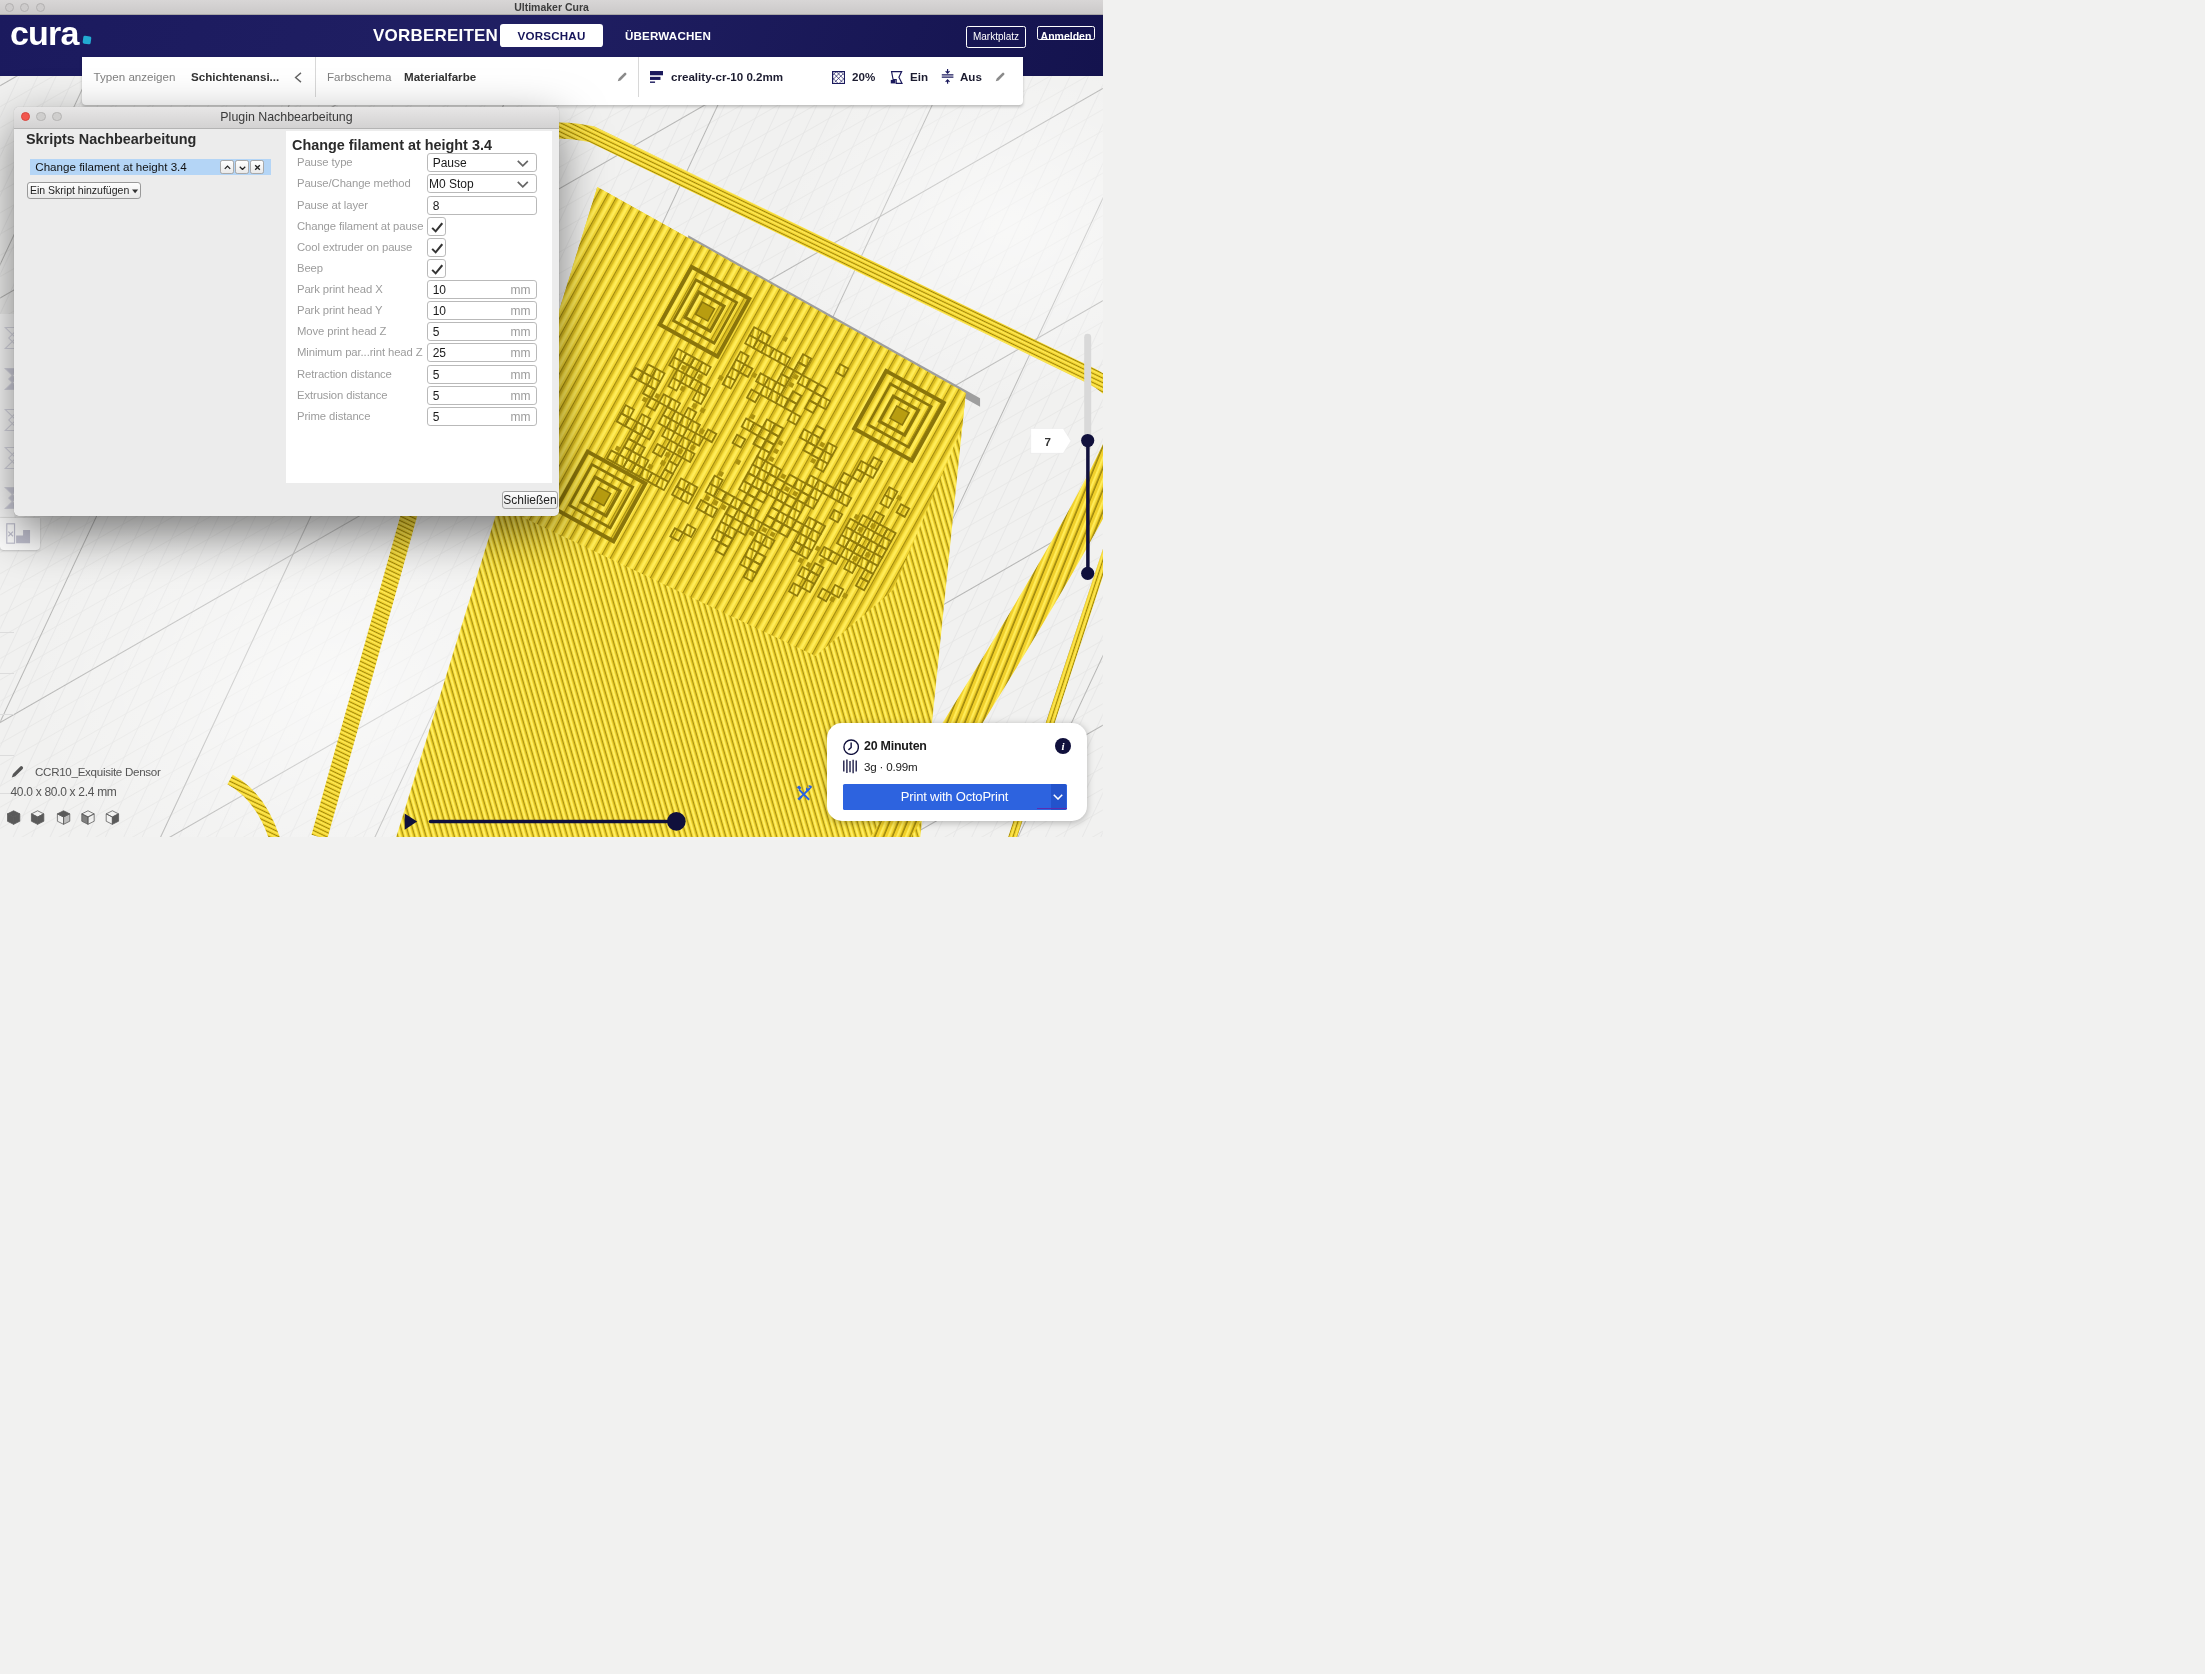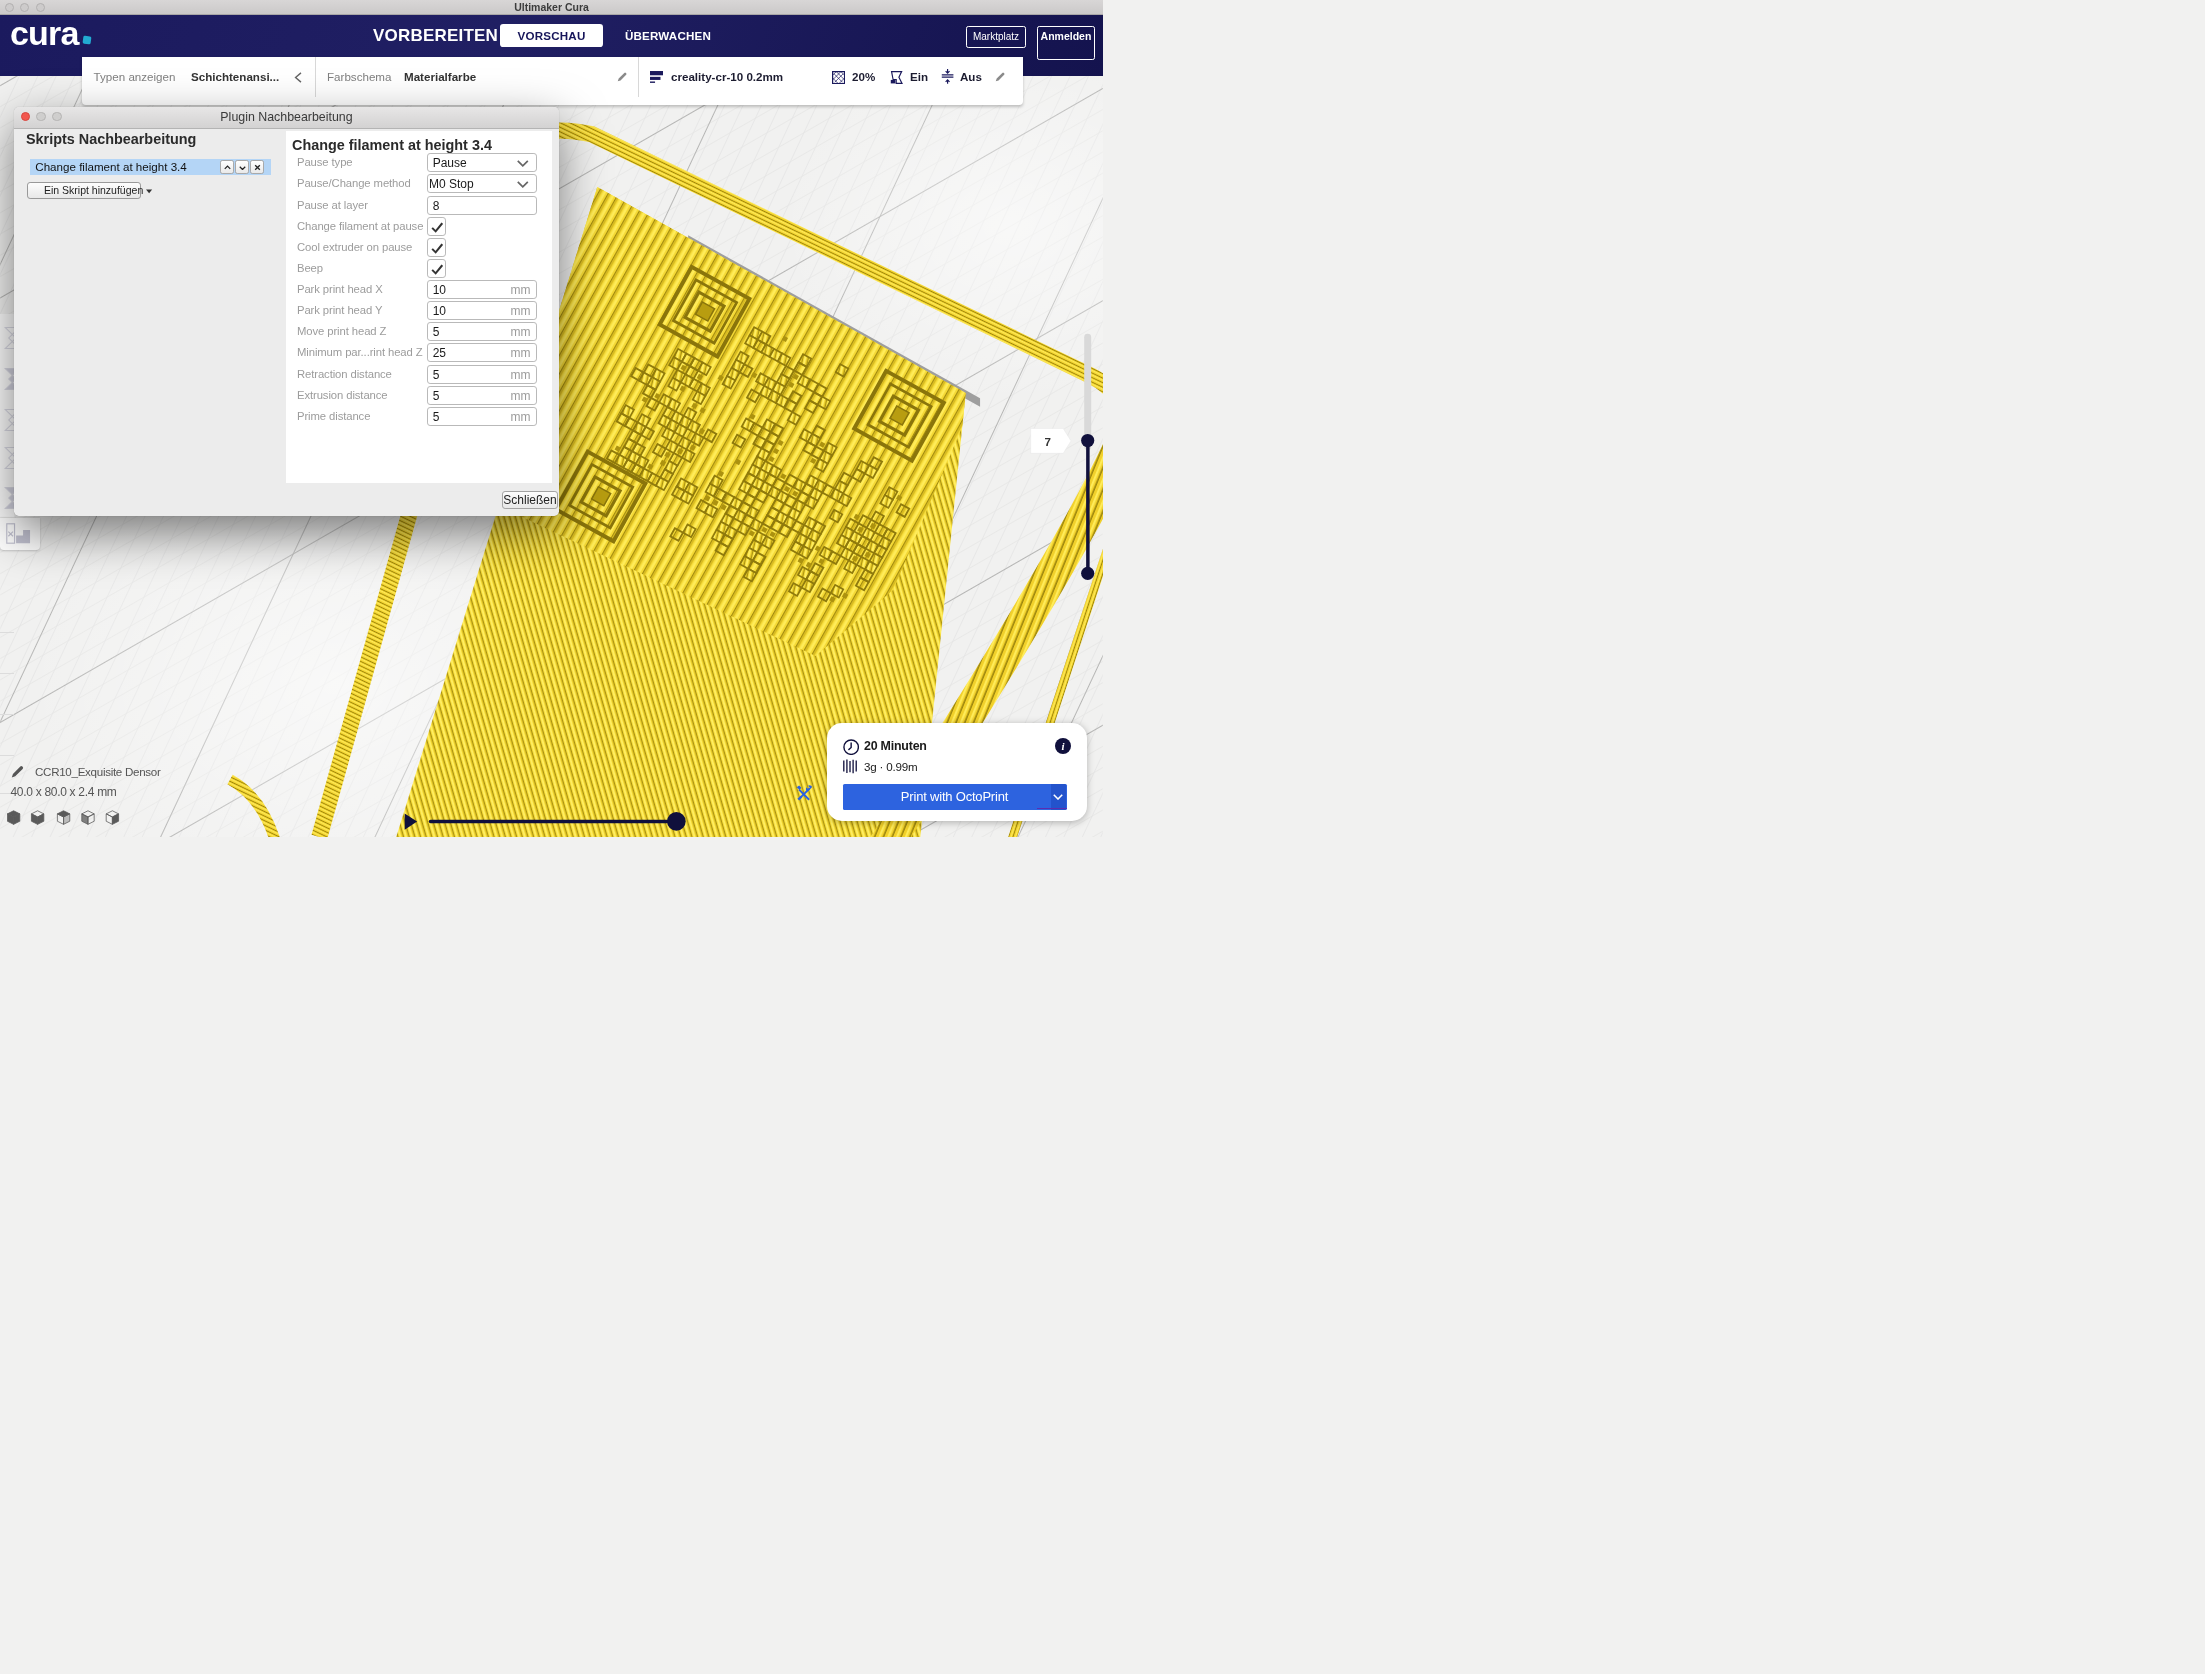--- a/index.html
+++ b/index.html
@@ -398,21 +398,21 @@
   <div style="text-align:center;font-size:10.5px;font-weight:bold;color:#3c3c3c;line-height:14.8px">Ultimaker Cura</div>
 </div>
 
 <div class="abs" style="left:0;top:15px;width:1103px;height:61px;background:linear-gradient(110deg,#1b1a5e 0%,#201f63 45%,#14134e 100%)">
   <div class="abs" style="left:10px;top:1.2px;font-size:34px;font-weight:bold;color:#fff;letter-spacing:-0.8px;line-height:34px">cura<span style="display:inline-block;width:7.8px;height:7.8px;background:#22abd2;margin-left:3.9px;margin-bottom:1.6px;border-radius:1.6px;transform:rotate(8deg)"></span></div>
   <div class="abs" style="left:500px;top:9.3px;width:103px;height:23px;background:#fff;border-radius:3.1px"></div>
   <div class="abs" style="left:373px;top:9.3px;width:124px;height:23px;font-size:17px;font-weight:bold;color:#fff;text-align:center;line-height:23px;letter-spacing:0.2px;white-space:nowrap">VORBEREITEN</div>
   <div class="abs" style="left:500px;top:9.3px;width:103px;height:23px;font-size:11.6px;font-weight:bold;color:#16155a;text-align:center;line-height:23px;letter-spacing:0.2px;white-space:nowrap">VORSCHAU</div>
   <div class="abs" style="left:606px;top:9.3px;width:124px;height:23px;font-size:11.6px;font-weight:bold;color:#fff;text-align:center;line-height:23px;letter-spacing:0.2px;white-space:nowrap">ÜBERWACHEN</div>
   <div class="abs" style="left:966px;top:10.5px;width:60px;height:22px;border:1.2px solid #fff;border-radius:2.3px;font-size:10px;font-weight:normal;color:#fff;text-align:center;line-height:19.4px">Marktplatz</div>
-  <div class="abs" style="left:1037px;top:10.5px;width:58px;height:34px;border:1.2px solid #fff;border-radius:2.3px;font-size:10.5px;font-weight:bold;color:#fff;text-align:center;line-height:19.4px">Anmelden</div>
+  <div class="abs" style="left:1037px;top:10.5px;width:58px;height:14px;border:1.2px solid #fff;border-radius:2.3px;font-size:10.5px;font-weight:bold;color:#fff;text-align:center;line-height:19.4px">Anmelden</div>
 </div>
 
 <div class="abs" style="left:82px;top:57px;width:941px;height:48px;background:#fff;border-radius:0 0 3.9px 3.9px;box-shadow:0 1.2px 3.1px rgba(0,0,0,0.22)">
   <div class="abs" style="left:11.6px;top:0;height:40px;line-height:40px;font-size:11.6px;color:#808080">Typen anzeigen</div>
   <div class="abs" style="left:109px;top:0;height:40px;line-height:40px;font-size:11.6px;font-weight:bold;color:#333">Schichtenansi...</div>
   <svg class="abs" style="left:212px;top:14.8px" width="9.3" height="11" viewBox="0 0 12 14">
       <path d="M 9,1 L 2,7 L 9,13" stroke="#666" stroke-width="1.8" fill="none"></path>
     </svg>
   <div class="abs" style="left:233px;top:0;width:0.8px;height:40px;background:#d8d8d8"></div>
   <div class="abs" style="left:245px;top:0;height:40px;line-height:40px;font-size:11.6px;color:#808080">Farbschema</div>
@@ -495,21 +495,21 @@
   <div class="abs" style="left:221px;top:53px;width:13.6px;height:13.6px;background:linear-gradient(#fff,#e9e9e9);border:0.8px solid #a9a9a9;border-radius:2.3px">
       <svg style="position:absolute;left:2.7px;top:4.7px" width="7" height="4.7" viewBox="0 0 9 6">
         <path d="M 1,1 L 4.5,4.5 L 8,1" stroke="#222" stroke-width="1.6" fill="none"></path>
       </svg>
     </div>
   <div class="abs" style="left:236px;top:53px;width:13.6px;height:13.6px;background:linear-gradient(#fff,#e9e9e9);border:0.8px solid #a9a9a9;border-radius:2.3px">
       <svg style="position:absolute;left:3.1px;top:3.1px" width="7" height="7" viewBox="0 0 9 9">
         <path d="M 1.5,1.5 L 7.5,7.5 M 7.5,1.5 L 1.5,7.5" stroke="#222" stroke-width="1.7" fill="none"></path>
       </svg>
     </div>
-  <div class="abs" style="left:13px;top:75px;width:114px;height:17px;background:linear-gradient(#fdfdfd,#e8e8e8);border:0.8px solid #999;border-radius:3.1px;font-size:10.5px;color:#222;line-height:15.5px;white-space:nowrap"><span style="margin-left:16px">Ein Skript hinzufügen</span><svg style="display:inline-block;margin-left:3.1px" width="6.2" height="4.7" viewBox="0 0 8 6">
+  <div class="abs" style="left:13px;top:75px;width:114px;height:17px;background:linear-gradient(#fdfdfd,#e8e8e8);border:0.8px solid #999;border-radius:3.1px;font-size:10.5px;color:#222;line-height:15.5px;white-space:nowrap"><span style="margin-left:2px">Ein Skript hinzufügen</span><svg style="display:inline-block;margin-left:3.1px" width="6.2" height="4.7" viewBox="0 0 8 6">
         <path d="M 0,0.5 L 8,0.5 L 4,5.5 Z" fill="#333"></path>
       </svg></div>
   <div class="abs" style="left:272px;top:24px;width:266px;height:352px;background:#fff"></div>
   <div class="abs" style="left:278px;top:30px;font-size:14.4px;font-weight:bold;color:#2b2b2b;white-space:nowrap">Change filament at height 3.4</div>
   <div class="abs" style="left:283px;top:46px;height:19px;line-height:19px;font-size:11.3px;color:#9c9c9c;white-space:nowrap;letter-spacing:-0.1px">Pause type</div>
   <div class="abs" style="left:413px;top:46px;width:110px;height:19px;background:#fff;border:0.8px solid #b9b9b9;border-radius:3.1px;font-size:12px;color:#1a1a1a;line-height:18px"><span style="margin-left:4.7px">Pause</span><svg style="position:absolute;right:7px;top:6.2px" width="11.6" height="7" viewBox="0 0 15 9">
         <path d="M 1,1 L 7.5,7.5 L 14,1" stroke="#666" stroke-width="2.2" fill="none"></path>
       </svg></div>
   <div class="abs" style="left:283px;top:67px;height:19px;line-height:19px;font-size:11.3px;color:#9c9c9c;white-space:nowrap;letter-spacing:-0.1px">Pause/Change method</div>
   <div class="abs" style="left:413px;top:67px;width:110px;height:19px;background:#fff;border:0.8px solid #b9b9b9;border-radius:3.1px;font-size:12px;color:#1a1a1a;line-height:18px"><span style="margin-left:1px">M0 Stop</span><svg style="position:absolute;right:7px;top:6.2px" width="11.6" height="7" viewBox="0 0 15 9">

